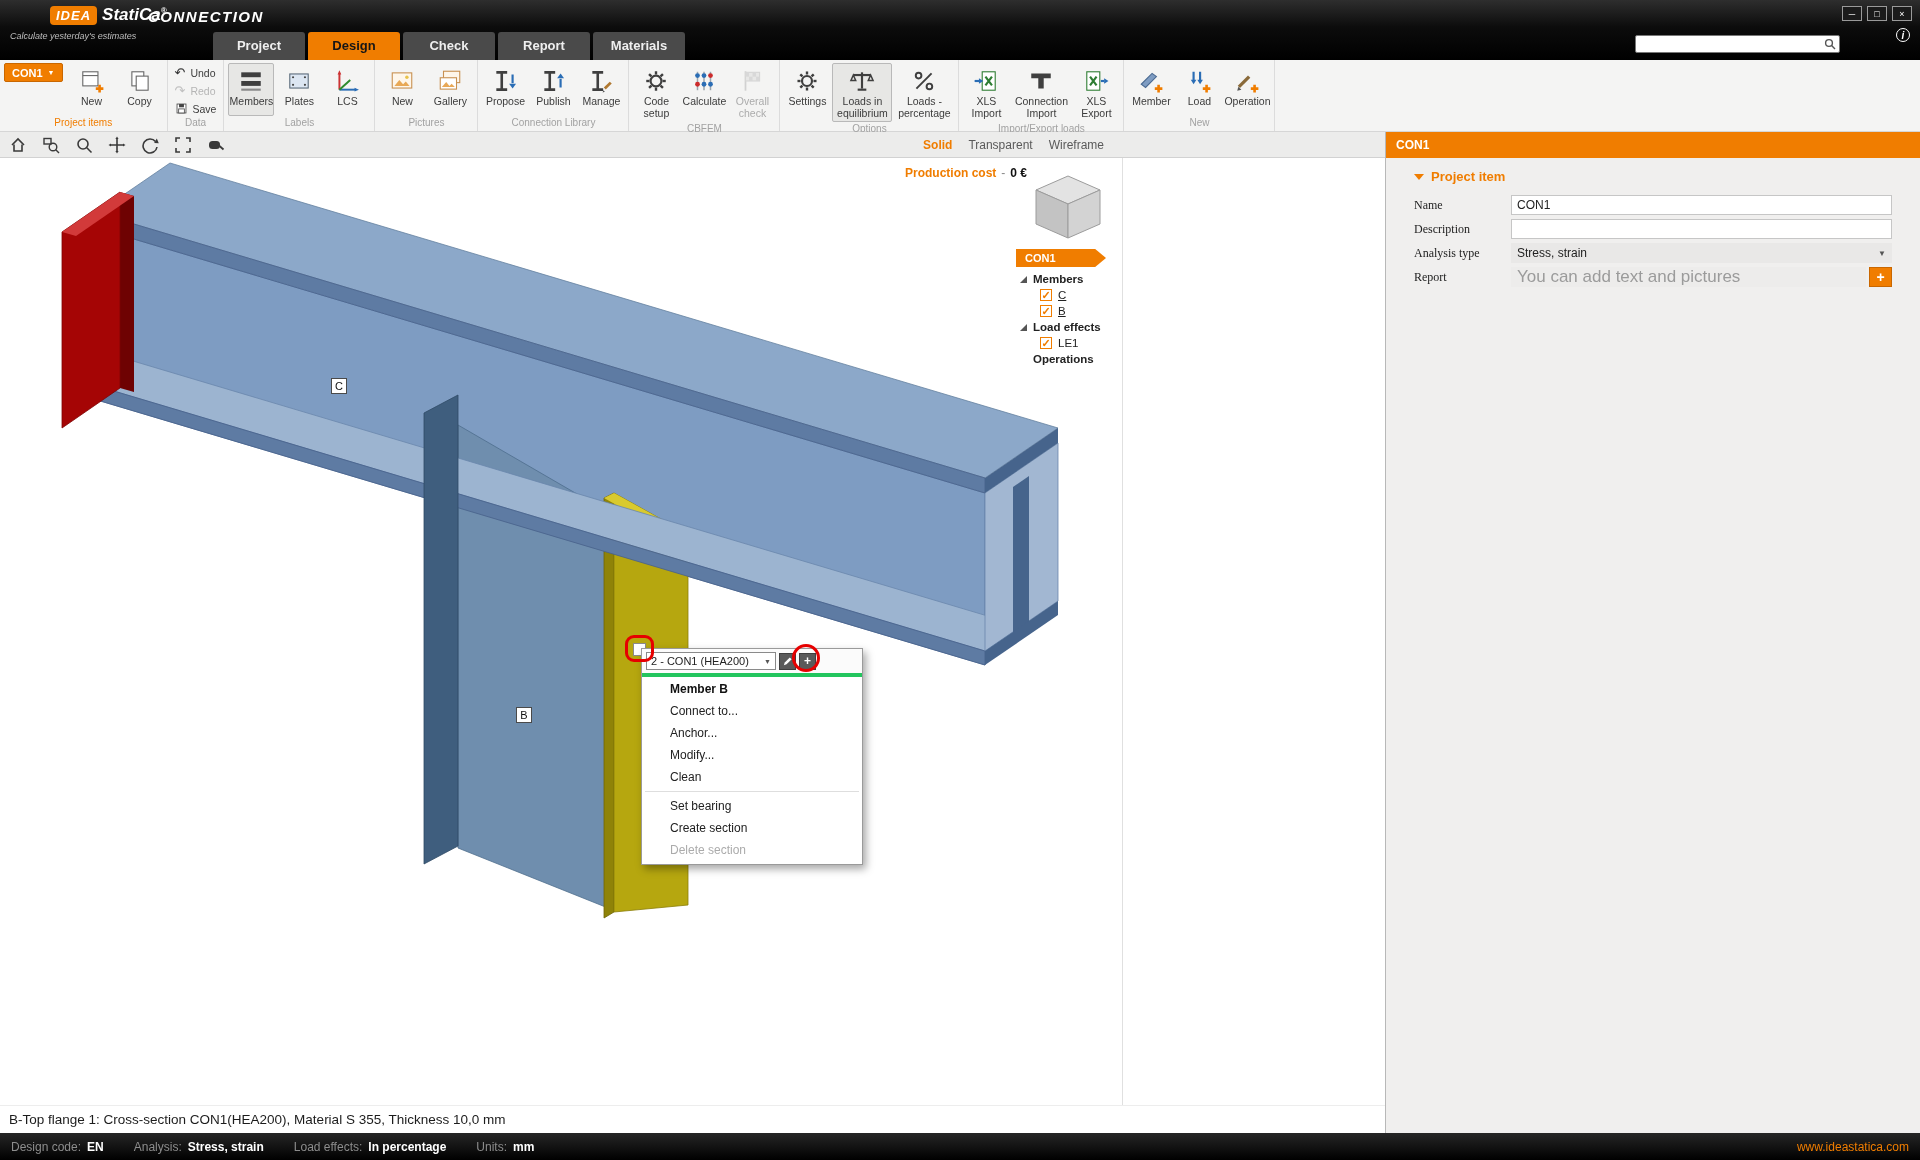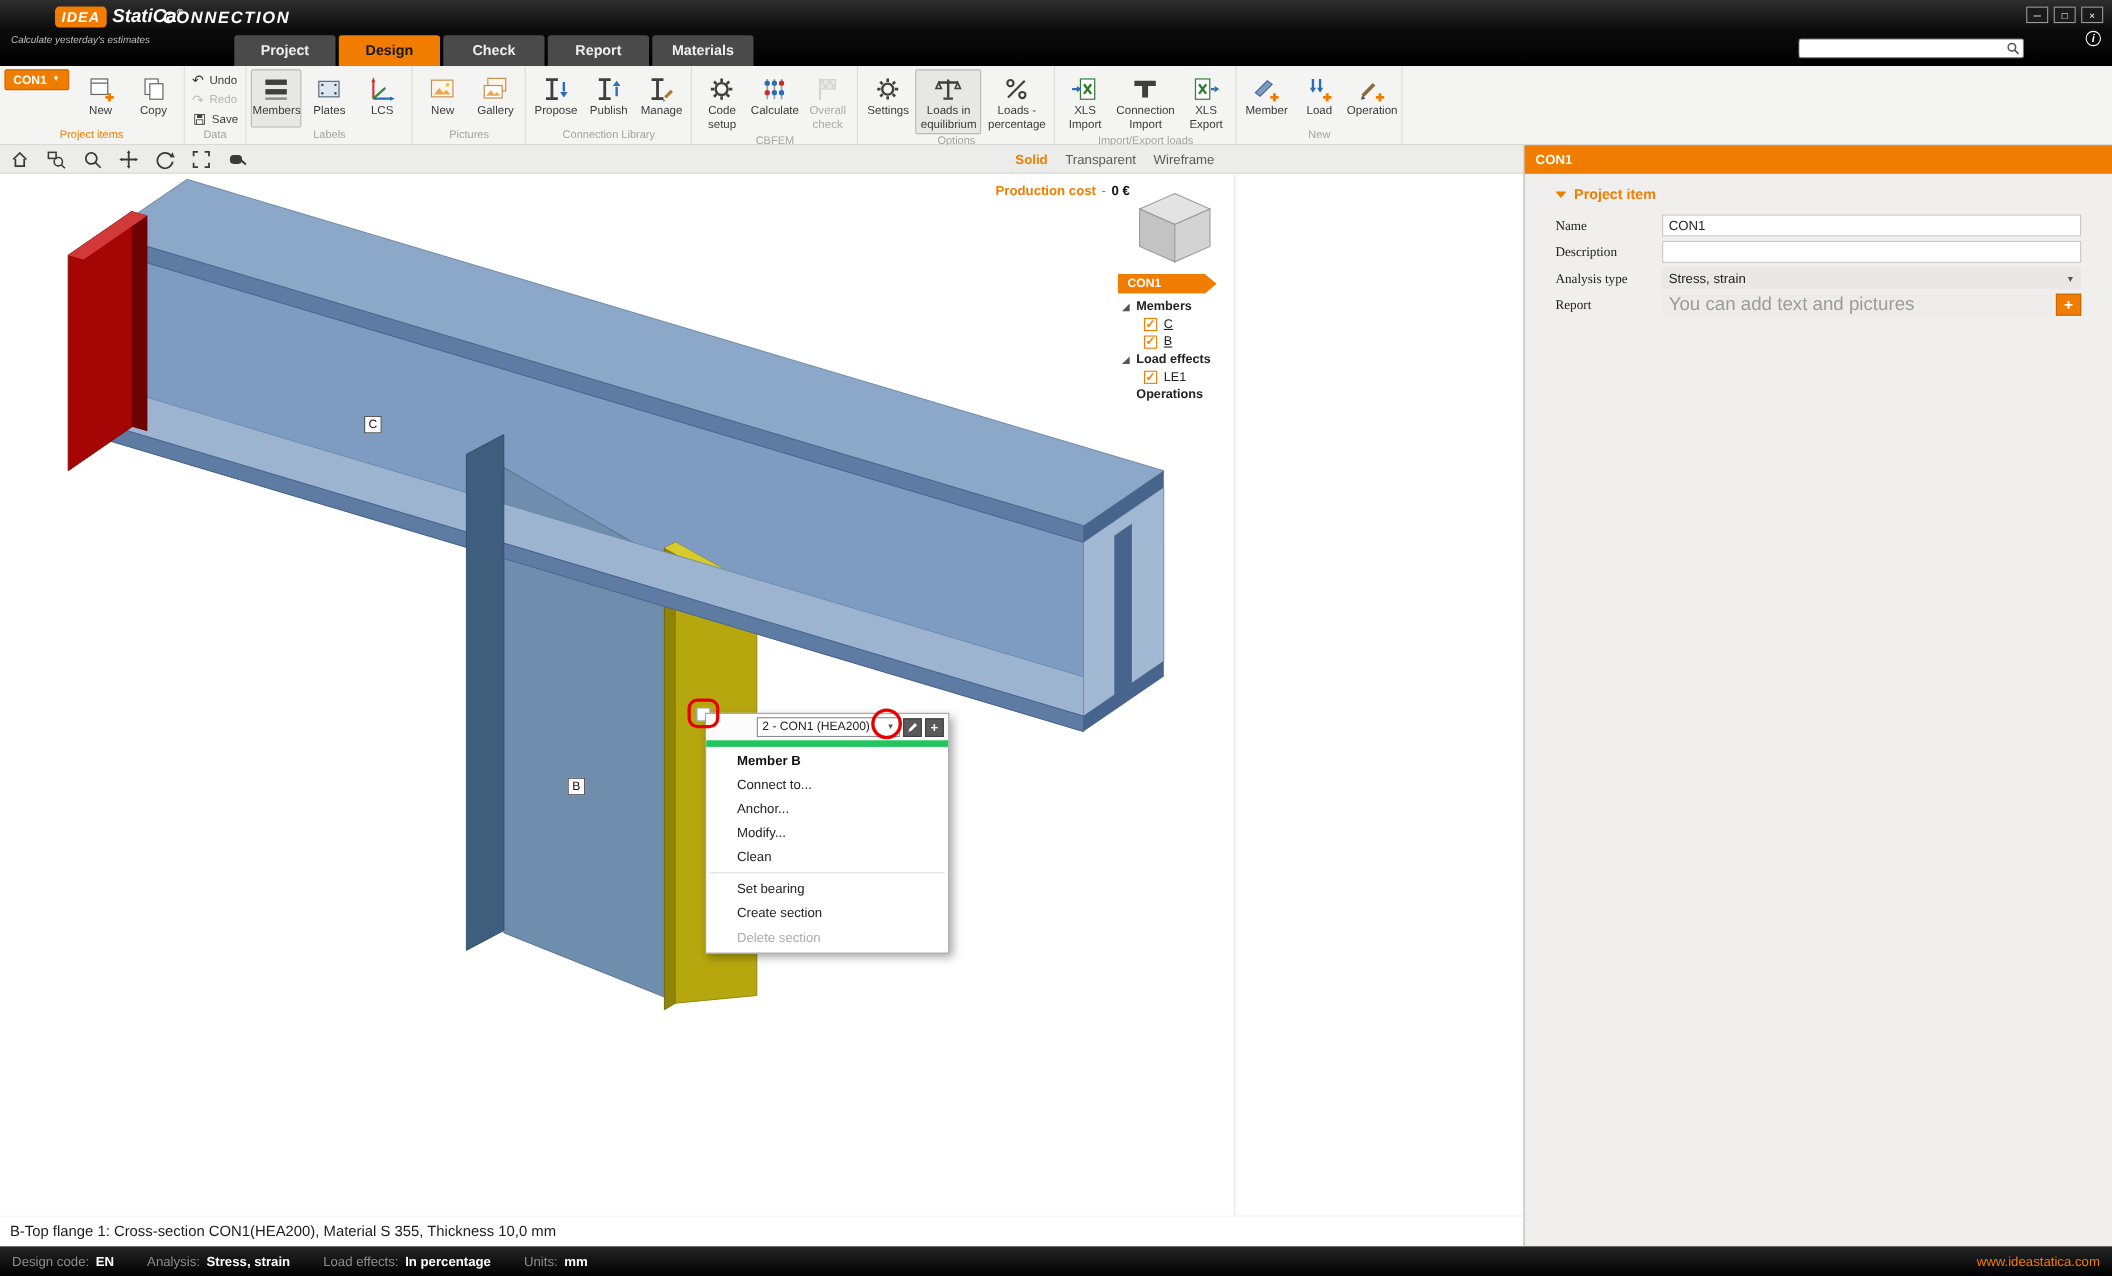--- a/index.html
+++ b/index.html
@@ -95,22 +95,22 @@
             font-size:11px; font-weight:bold; line-height:10px; text-align:center; }
   .tree-item .lbl { text-decoration:underline; }
   .tree-item .lbl.nou { text-decoration:none; }
 
   .mlabel { position:absolute; width:16px; height:16px; background:#fff; border:1px solid #4a4a4a;
             color:#111; font-size:11px; display:flex; align-items:center; justify-content:center; }
 
   
   .ctx { position:absolute; left:641px; top:490px; width:222px; background:#fff; border:1px solid #9a9a9a;
          box-shadow:3px 4px 8px rgba(0,0,0,.35); font-size:12px; padding-bottom:3px; }
-  .ctx-header { display:flex; align-items:center; gap:3px; padding:3px 4px; border-bottom:6px solid #22c55e;
-                background:#fbfbfb;justify-content:flex-end; }
+  .ctx-header { display:flex; align-items:center; gap:3px; padding:3px 4px; border-bottom:4px solid #22c55e;
+                background:#fbfbfb; }
   .combo { width:130px; height:18px; border:1px solid #8a8a8a; background:#fff; display:flex;
            align-items:center; padding:0 4px; font-size:11px; color:#222; }
   .combo .cv { flex:1; white-space:nowrap; overflow:hidden; }
   .combo .ca { font-size:7px; color:#555; }
   .ctx-iconbtn { width:17px; height:17px; background:#5a5a5a; border:1px solid #3f3f3f; color:#fff;
                  display:flex; align-items:center; justify-content:center; font-size:12px; font-weight:bold; }
   .ctx-title { font-weight:bold; padding:5px 10px 4px 28px; color:#111; }
   .ctx-item { padding:4px 10px 4px 28px; color:#222; }
   .ctx-item.disabled { color:#ababab; }
   .ctx-sep { height:1px; background:#dedede; margin:3px 3px; }

